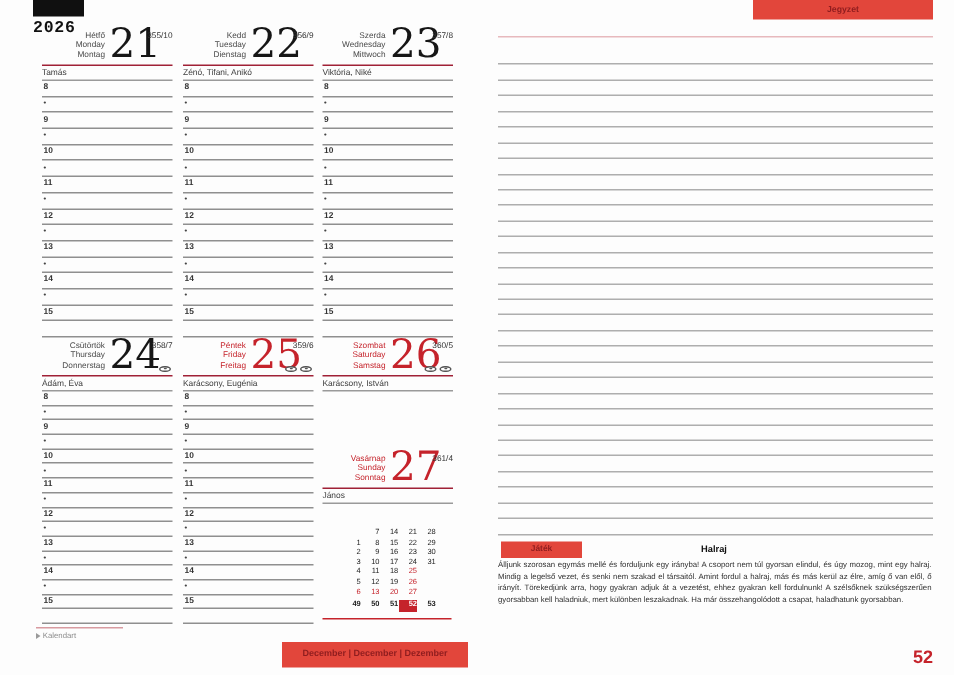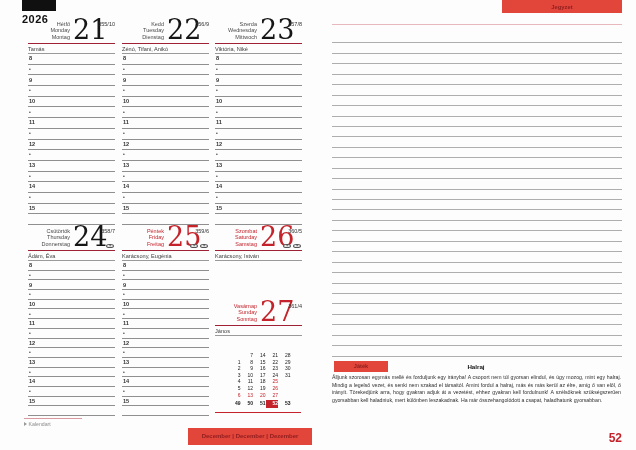--- a/index.html
+++ b/index.html
@@ -9,21 +9,21 @@
     --boxtext:#8f1d1f;
     --rowline:#8f8f8f;
     --noteline:#aeaeae;
   }
   *{margin:0;padding:0;box-sizing:border-box;}
   body{width:636px;height:450px;background:#fdfdfd;font-family:"Liberation Sans","DejaVu Sans",sans-serif;position:relative;overflow:hidden;}
   .page-left{position:absolute;left:0;top:0;width:318px;height:450px;}
   .page-right{position:absolute;left:330px;top:0;width:292px;height:450px;}
 
   .year-tab{position:absolute;left:22px;top:0;width:34px;height:11px;background:#101010;}
-  .year{position:absolute;left:22px;top:13px;font-size:11px;font-weight:bold;color:#111;letter-spacing:.5px;}
+  .year{position:absolute;left:22px;top:13px;font-size:11px;font-weight:bold;color:#111;letter-spacing:.5px;font-family:Liberation Mono, monospace;}
 
   .day-col{position:absolute;width:87px;}
   .day-head{position:relative;height:24px;border-bottom:1.4px solid var(--maroon);}
   .day-names{position:absolute;left:0;top:1px;width:42px;text-align:right;font-size:5.5px;line-height:1.18;color:#4a4a4a;}
   .day-num{position:absolute;left:45px;top:-3px;font-family:"DejaVu Serif","Liberation Serif",serif;font-size:27px;line-height:0.95;color:#161616;}
   .doy{position:absolute;right:0;top:1px;font-size:5.5px;color:#333;}
   .icons{position:absolute;right:1px;bottom:2px;display:flex;gap:2px;}
   .icon-moon{width:8px;height:4.5px;border:0.9px solid #555;border-radius:50%;display:inline-block;position:relative;background:#fff;}
   .icon-moon::after{content:"";position:absolute;left:50%;top:50%;width:1.6px;height:1.6px;background:#555;border-radius:50%;transform:translate(-50%,-50%);}
   .weekend .dn{color:var(--wkend);}

